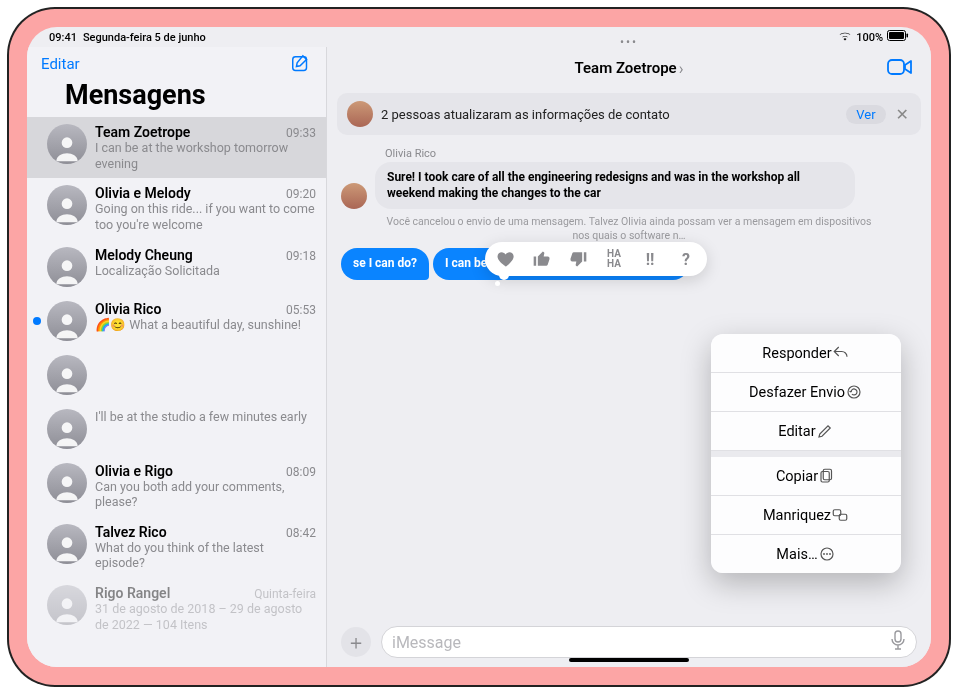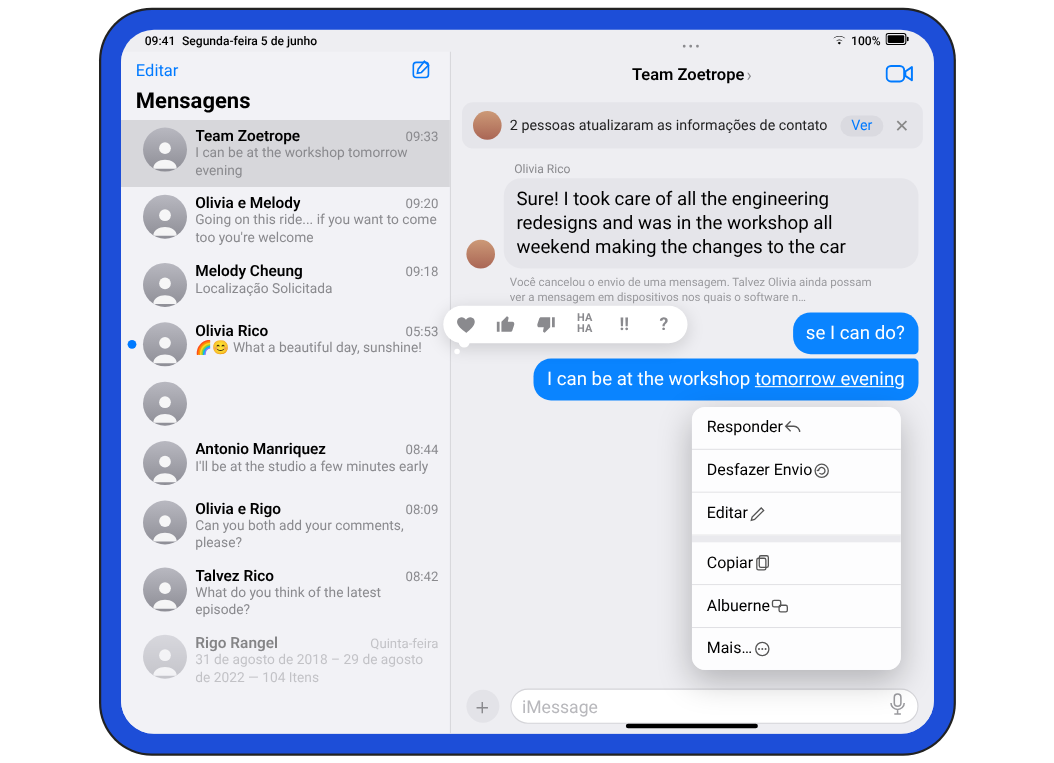--- a/index.html
+++ b/index.html
@@ -1,37 +1,37 @@
 <!DOCTYPE html>
 <html><head>
 <meta charset="utf-8">
 <style>
   * { box-sizing: border-box; margin: 0; padding: 0; font-family: -apple-system, BlinkMacSystemFont, "Segoe UI", Roboto, sans-serif; }
   body { background: #fff; display:flex; align-items:center; justify-content:center; height:694px; }
   .device {
-    width: 775px; height: 676px; background: #1d4ed8; border-radius: 46px;
+    width: 940px; height: 676px; background: #fca5a5; border-radius: 46px;
     padding: 18px; position: relative; box-shadow: 0 0 0 2px #222;
   }
   .screen {
     width: 100%; height: 100%; background: #eeeef2; border-radius: 30px;
     overflow: hidden; position: relative; display:flex; flex-direction:column;
   }
   .statusbar {
     height: 20px; display:flex; justify-content:space-between; align-items:center;
     padding: 0 22px; font-size:11px; color:#000; font-weight:500;
   }
   .statusbar .left { display:flex; gap:6px; }
   .statusbar .right { display:flex; gap:4px; align-items:center; }
   .content { flex:1; display:flex; min-height:0; }
   
   .sidebar { width: 300px; background:#f2f2f6; display:flex; flex-direction:column; border-right:1px solid #d8d8dc; }
   .side-top { display:flex; justify-content:space-between; align-items:center; padding:6px 14px 2px; }
   .side-top .edit { color:#007aff; font-size:15px; }
   .compose { width:22px; height:22px; color:#007aff; }
-  .side-title { font-size:20px; font-weight:700; padding:2px 14px 6px; }
+  .side-title { font-size:27px; font-weight:700; padding:2px 1px 6px;margin-left:37px; }
   .convlist { flex:1; overflow:hidden; }
   .conv { display:flex; padding:7px 10px 7px 6px; gap:8px; position:relative; }
   .conv.selected { background:#d7d7db; }
   .conv .dot { width:8px; height:8px; background:#007aff; border-radius:50%; align-self:center; margin-right:-2px; }
   .conv .dot.hidden { background:transparent; }
   .avatar { width:40px; height:40px; border-radius:50%; background:linear-gradient(#b8b8c0,#8e8e96); flex:none; position:relative; overflow:hidden; display:flex; align-items:flex-end; justify-content:center; }
   .avatar svg { width:80%; height:80%; fill:#fff; opacity:.9; }
   .convtext { flex:1; min-width:0; }
   .convhead { display:flex; justify-content:space-between; align-items:baseline; }
   .convname { font-size:14px; font-weight:600; color:#000; white-space:nowrap; overflow:hidden; text-overflow:ellipsis; }
@@ -46,24 +46,24 @@
   .banner { margin:4px 10px 8px; background:#e5e5ea; border-radius:10px; padding:8px 10px; display:flex; align-items:center; gap:8px; font-size:13px; }
   .banner .mini-av { width:26px; height:26px; border-radius:50%; background:linear-gradient(#c97,#a65); flex:none; }
   .banner .txt { flex:1; color:#222; }
   .banner .ver { background:#dadae0; color:#007aff; border-radius:12px; padding:2px 10px; font-size:13px; }
   .banner .close { color:#888; font-size:16px; padding:0 2px; }
   .thread { flex:1; padding:4px 14px; position:relative; }
   .msg-in { display:flex; gap:8px; margin-bottom:6px; align-items:flex-end; }
   .msg-in .mini-av { width:26px; height:26px; border-radius:50%; background:linear-gradient(#c97,#a65); flex:none; }
   .msg-in .col { max-width: 480px; }
   .sender { font-size:11px; color:#8a8a8e; margin:0 0 2px 10px; }
-  .bubble { padding:8px 12px; border-radius:16px; font-size:17px; line-height:1.3; }
+  .bubble { padding:8px 12px; border-radius:16px; font-size:12px; line-height:1.3;font-weight:bold; }
   .bubble.gray { background:#e5e5ea; color:#000; }
-  .sysnote { font-size:10.5px; color:#9a9a9e; margin:6px 40px; line-height:1.3; }
-  .msg-out-wrap { display:flex; flex-direction:column; align-items:flex-end; gap:4px; margin-top:4px; position:relative; }
+  .sysnote { font-size:10.5px; color:#9a9a9e; text-align:center; margin:6px 40px; line-height:1.3; }
+  .msg-out-wrap { display:flex; align-items:flex-end; gap:4px; margin-top:4px; position:relative; }
   .bubble.blue { background:#0a84ff; color:#fff; }
   .bubble.blue.cut { border-top-right-radius:4px; }
   .underline { text-decoration:underline; }
   
   .tapback {
     position:absolute; top:-6px; right:210px;
     background:#fff; border-radius:22px; padding:6px 10px;
     display:flex; gap:14px; box-shadow:0 4px 16px rgba(0,0,0,.15);
     z-index:5;
   }
@@ -72,21 +72,21 @@
     content:""; position:absolute; background:#fff; border-radius:50%;
   }
   .tapback::before { width:10px; height:10px; bottom:-4px; left:14px; }
   .tapback::after  { width:5px;  height:5px;  bottom:-10px; left:10px; }
   
   .ctxmenu {
     position:absolute; right:16px; top:86px; width:190px;
     background:#f4f4f8; border-radius:12px; overflow:hidden;
     box-shadow:0 10px 30px rgba(0,0,0,.25); z-index:6;
   }
-  .ctxitem { display:flex; justify-content:flex-start; align-items:center;
+  .ctxitem { display:flex; justify-content:center; align-items:center;
     padding:10px 14px; font-size:14.5px; color:#000; border-bottom:1px solid #e0e0e4; background:#fdfdfe; }
   .ctxitem:last-child { border-bottom:none; }
   .ctxitem.group-break { border-top:6px solid #eaeaee; }
   .ctxicon { width:18px; height:18px; color:#555; display:flex; align-items:center; justify-content:center; }
   
   .composer { height:44px; display:flex; align-items:center; gap:10px; padding:0 14px 6px; }
   .plus { width:30px; height:30px; border-radius:50%; background:#e3e3e8; color:#8a8a8e; display:flex; align-items:center; justify-content:center; font-size:20px; }
   .field { flex:1; height:32px; border:1px solid #d4d4d8; border-radius:16px; background:#fff; display:flex; align-items:center; padding:0 10px; }
   .field input { border:none; outline:none; flex:1; font-size:16px; background:transparent; }
   .field input::placeholder { color:#b8b8bc; }
@@ -210,24 +210,20 @@
    </div>
             <div class="conv">
      <span class="dot hidden"></span>
      <div class="avatar">
        <svg viewBox="0 0 24 24">
                   <circle cx="12" cy="8" r="4"></circle>
                   <path d="M4 22c0-4 4-6 8-6s8 2 8 6z"></path>
                 </svg>
      </div>
      <div class="convtext">
-       <div class="convhead">
-         <span class="convname">Antonio Manriquez</span>
-         <span class="convtime">08:44</span>
-       </div>
        <div class="convprev">I'll be at the studio a few minutes early</div>
      </div>
    </div>
             <div class="conv">
      <span class="dot hidden"></span>
      <div class="avatar">
        <svg viewBox="0 0 24 24">
                   <circle cx="12" cy="8" r="4"></circle>
                   <path d="M4 22c0-4 4-6 8-6s8 2 8 6z"></path>
                 </svg>
@@ -365,21 +361,21 @@
                 <div class="ctxitem group-break">
       <span>Copiar</span>
       <span class="ctxicon">
                     <svg viewBox="0 0 24 24" width="18" height="18">
                       <rect x="7" y="3" width="11" height="14" rx="2" fill="none" stroke="#555" stroke-width="1.6"></rect>
                       <rect x="4" y="6" width="11" height="14" rx="2" fill="none" stroke="#555" stroke-width="1.6"></rect>
                     </svg>
                   </span>
     </div>
                 <div class="ctxitem">
-      <span>Albuerne</span>
+      <span>Manriquez</span>
       <span class="ctxicon">
                     <svg viewBox="0 0 24 24" width="18" height="18">
                       <rect x="3" y="5" width="10" height="8" rx="2" fill="none" stroke="#555" stroke-width="1.6"></rect>
                       <rect x="11" y="11" width="10" height="8" rx="2" fill="none" stroke="#555" stroke-width="1.6"></rect>
                     </svg>
                   </span>
     </div>
                 <div class="ctxitem">
       <span>Mais…</span>
       <span class="ctxicon">

